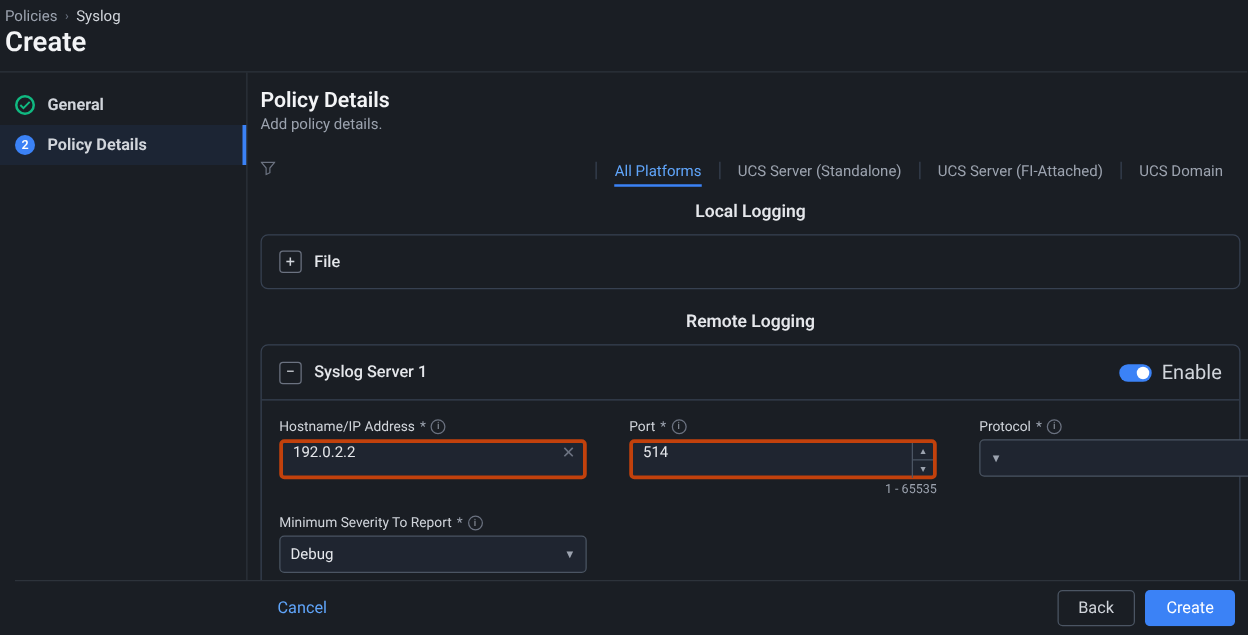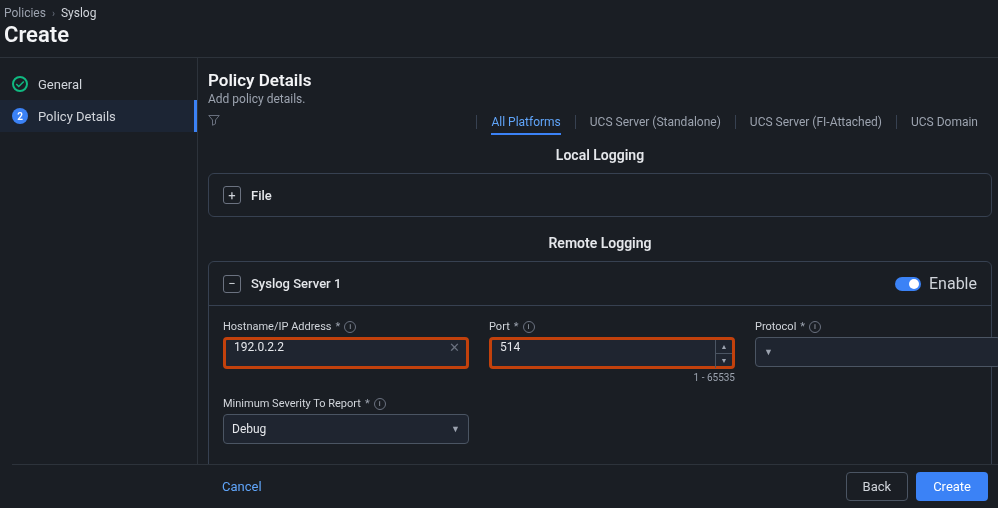--- a/index.html
+++ b/index.html
@@ -14,51 +14,51 @@
 
 .main-area { display: flex; height: 436px; border-top: 1px solid #2d333b; }
 
 .sidebar { width: 198px; border-right: 1px solid #2d333b; padding-top: 10px; position: relative; }
 .step { display: flex; align-items: center; gap: 10px; padding: 8px 12px; cursor: pointer; font-size: 13px; position: relative; }
 .step.done .badge { width: 16px; height: 16px; border-radius: 50%; border: 2px solid #10b981; display: flex; align-items: center; justify-content: center; }
 .step.done .badge svg { width: 10px; height: 10px; }
 .step.active { background: rgba(59,130,246,0.08); }
 .step.active::after { content: ""; position: absolute; right: 0; top: 0; bottom: 0; width: 3px; background: #3b82f6; }
 .step.active .badge { width: 16px; height: 16px; border-radius: 50%; background: #3b82f6; color: #fff; font-size: 10px; display: flex; align-items: center; justify-content: center; font-weight: 600; }
-.step .label { color: #d1d5db; font-weight: 400; }
+.step .label { color: #d1d5db; font-weight: 700; }
 .collapse-handle { position: absolute; bottom: 10px; left: 50%; transform: translateX(-50%); color: #9ca3af; cursor: pointer; }
 
 .content { flex: 1; overflow-y: auto; padding: 12px 6px 54px 10px; }
 .content::-webkit-scrollbar { width: 6px; }
 .content::-webkit-scrollbar-thumb { background: #374151; border-radius: 3px; }
 
 .section-title { font-size: 17px; font-weight: 600; color: #f3f4f6; }
 .section-sub { font-size: 12px; color: #9ca3af; margin-top: 2px; }
 
-.platform-row { display: flex; align-items: center; justify-content: flex-end; gap: 0; margin-top: 8px; font-size: 12px; }
+.platform-row { display: flex; align-items: center; justify-content: flex-end; gap: 0; margin-top: 22px; font-size: 12px; }
 .platform-row .filter-ic { margin-right: auto; color: #6b7280; cursor: pointer; }
 .platform-row .tab { padding: 0 14px; color: #9ca3af; cursor: pointer; border-left: 1px solid #374151; }
 .platform-row .tab:first-of-type { border-left: none; }
 .platform-row .tab.active { color: #60a5fa; position: relative; }
 .platform-row .tab.active::after { content: ""; position: absolute; left: 14px; right: 14px; bottom: -6px; height: 2px; background: #3b82f6; }
 
 .group-heading { font-size: 14px; font-weight: 600; margin: 18px 0 10px; color: #e5e7eb; text-align: center; }
 
 .card { border: 1px solid #374151; border-radius: 6px; margin-bottom: 16px; }
 .card-head { display: flex; align-items: center; padding: 12px 14px; gap: 10px; }
 .plus-ic, .minus-ic { width: 18px; height: 18px; border: 1px solid #6b7280; border-radius: 3px; display: flex; align-items: center; justify-content: center; font-size: 13px; color: #d1d5db; cursor: pointer; line-height: 1; }
 .card-head .title { font-size: 13px; font-weight: 500; }
 .toggle-wrap { margin-left: auto; display: flex; align-items: center; gap: 8px; font-size: 16px; color: #d1d5db; }
 .toggle { width: 26px; height: 14px; border-radius: 7px; position: relative; cursor: pointer; }
 .toggle.on { background: #3b82f6; }
 .toggle .knob { width: 10px; height: 10px; background: #fff; border-radius: 50%; position: absolute; top: 2px; }
 .toggle.on .knob { right: 2px; }
 
 .card-body { border-top: 1px solid #374151; padding: 14px; }
-.form-row { display: flex; gap: 20px; margin-bottom: 14px; }
+.form-row { display: flex; gap: 34px; margin-bottom: 14px; }
 .field { display: flex; flex-direction: column; }
 .field.w1 { flex: 0 0 246px; }
 .field.w2 { flex: 0 0 246px; }
 .field.w3 { flex: 0 0 246px; }
 .flabel { font-size: 11px; color: #d1d5db; margin-bottom: 4px; display: flex; align-items: center; gap: 4px; }
 .flabel .req { color: #9ca3af; }
 .info-ic { width: 12px; height: 12px; border: 1px solid #6b7280; border-radius: 50%; display: inline-flex; align-items: center; justify-content: center; font-size: 8px; color: #9ca3af; cursor: pointer; }
 .input-wrap { position: relative; display: flex; align-items: flex-start; border: 3px solid #c2410c; border-radius: 4px; background: #1f2530; height: 32px; }
 .input-wrap input { flex: 1; background: transparent; border: none; outline: none; color: #e5e7eb; padding: 0 8px; font-size: 12px; }
 .input-wrap .clear-ic { color: #6b7280; padding: 0 6px; cursor: pointer; font-size: 13px; }

